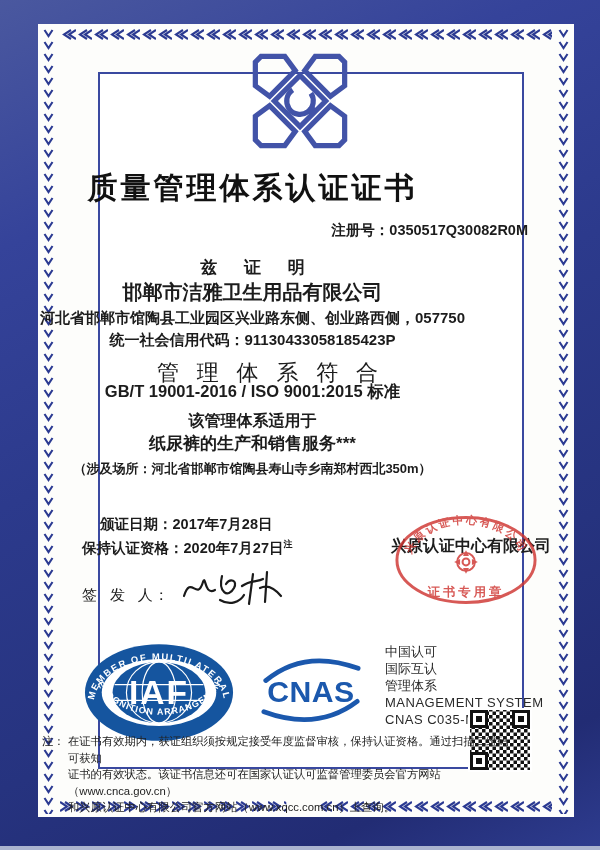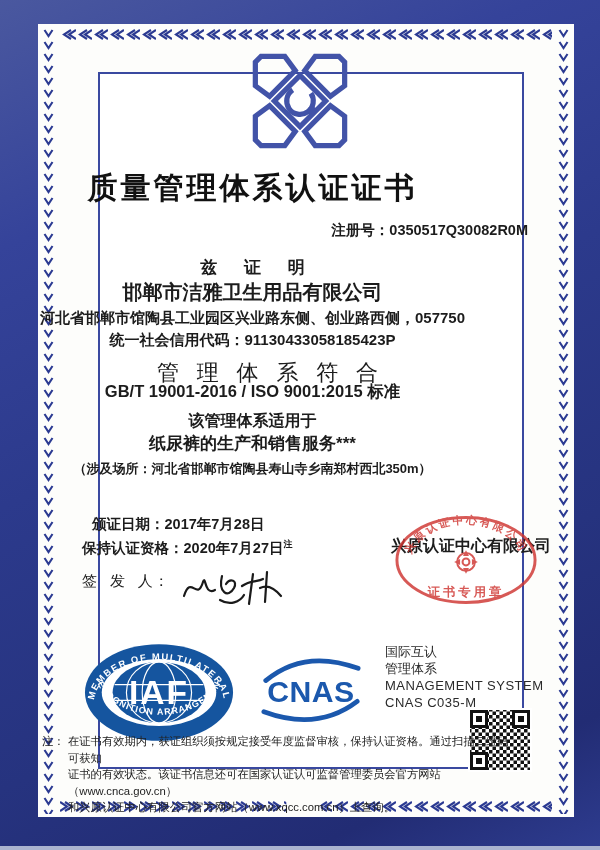--- a/index.html
+++ b/index.html
@@ -23,25 +23,25 @@
   .regno{top:221px;right:72px;font-size:14.5px;font-weight:700;}
   .certify{top:256px;font-size:17px;font-weight:700;word-spacing:1.3em;}
   .company{top:279px;font-size:20px;font-weight:700;}
   .addr{top:309px;font-size:15px;font-weight:700;}
   .code{top:331px;font-size:15px;font-weight:700;}
   .sysh{top:358px;font-size:22px;font-weight:400;word-spacing:0.35em;letter-spacing:2px;padding-left:16px;}
   .std{top:381px;font-size:16.5px;font-weight:700;}
   .scoh{top:411px;font-size:16px;font-weight:600;}
   .scope{top:432px;font-size:17px;font-weight:700;}
   .sites{top:460px;font-size:13px;font-weight:700;}
-  .issue{left:92px;top:515px;font-size:14.5px;font-weight:700;}
+  .issue{left:100px;top:515px;font-size:14.5px;font-weight:700;}
   .expiry{left:82px;top:538px;font-size:14.5px;font-weight:700;}
   .expiry sup{font-size:9px;}
   .signrow{left:82px;top:566px;font-size:15px;}
-  .signlab{word-spacing:0.45em;letter-spacing:1px;display:inline-block;vertical-align:top;padding-top:6px;}
+  .signlab{word-spacing:0.45em;letter-spacing:1px;display:inline-block;vertical-align:top;padding-top:6px;margin-top:14px;}
   .sig{display:inline-block;vertical-align:top;margin-left:4px;}
   .issuer-name{left:386px;top:536px;width:170px;text-align:center;font-size:16px;font-weight:700;}
   .issuer-addr{left:344px;top:573px;width:216px;text-align:center;font-size:9px;color:#222;}
   .stamp{left:392px;top:512px;width:148px;height:96px;opacity:.82;pointer-events:none;}
   .iaf{left:82px;top:642px;width:154px;height:101px;}
   .cnas{left:256px;top:657px;width:110px;height:66px;}
   .accr{left:385px;top:643px;font-size:13px;line-height:17px;color:#2a2a2a;}
   .accr .en{letter-spacing:0.5px;}
   .qr{left:468px;top:708px;width:64px;height:64px;}
   .note{left:42px;top:733px;width:475px;font-size:11.3px;line-height:16.5px;color:#222;}
@@ -179,20 +179,21 @@
     <text x="78" y="63" text-anchor="middle" font-size="34" font-weight="bold" fill="#ffffff" letter-spacing="2">IAF</text>
   </svg>
 
   <svg class="abs cnas" viewBox="0 0 110 70">
     <path d="M7,25 Q48,-9 105,12" fill="none" stroke="#1b58ad" stroke-width="5" stroke-linecap="round"></path>
     <path d="M5,58 Q62,79 104,47" fill="none" stroke="#1b58ad" stroke-width="5" stroke-linecap="round"></path>
     <text x="55" y="48" text-anchor="middle" font-size="32" font-weight="bold" fill="#1b58ad" letter-spacing="0.5">CNAS</text>
   </svg>
 
   <div class="abs accr">
+    <div>中国认可</div>
     <div>国际互认</div>
     <div>管理体系</div>
     <div class="en">MANAGEMENT SYSTEM</div>
     <div class="en">CNAS C035-M</div>
   </div>
 
   <svg class="abs qr" viewBox="0 0 64 64">
     <defs>
       <pattern id="qrp" width="14" height="14" patternUnits="userSpaceOnUse">
         <g fill="#111">

